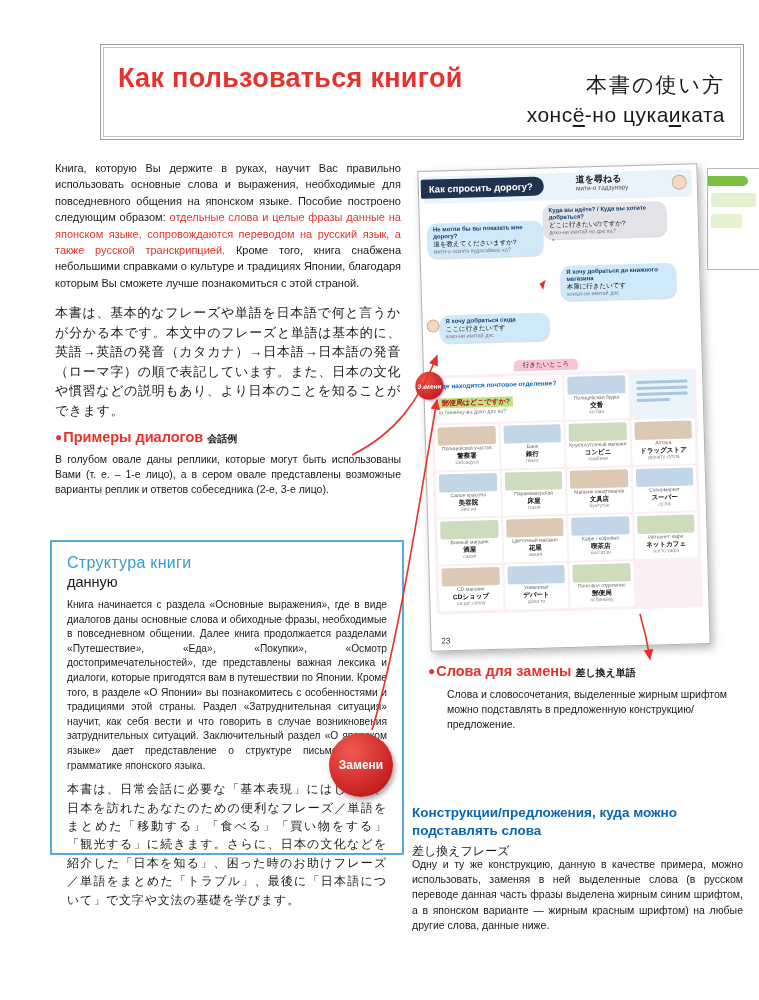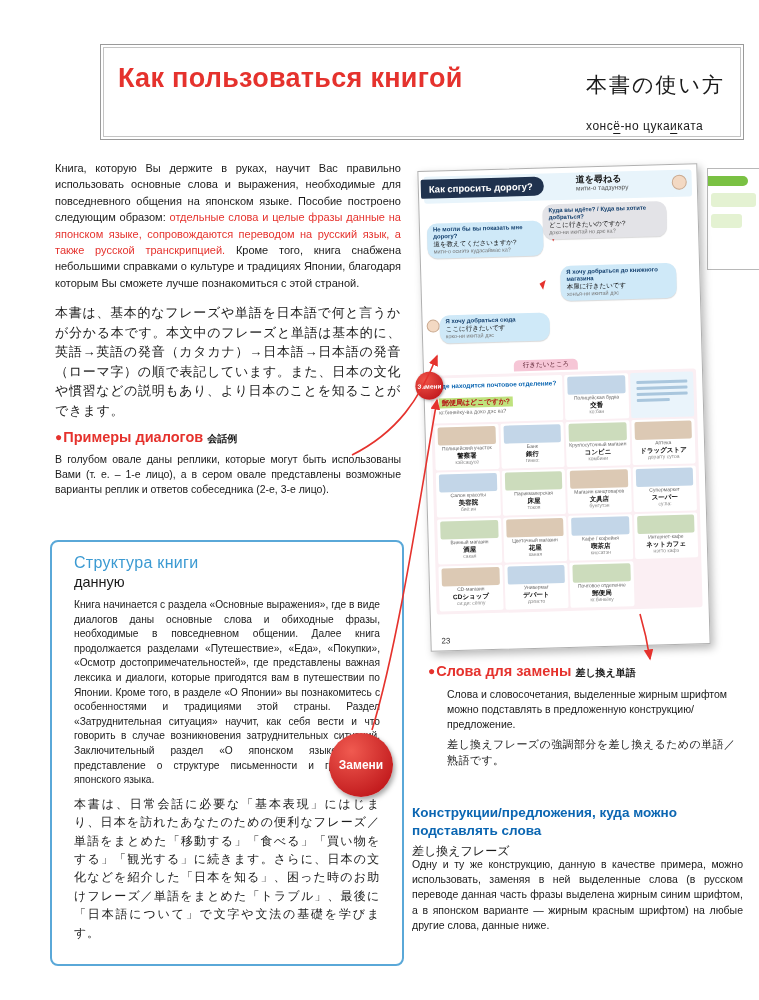--- a/index.html
+++ b/index.html
@@ -5,40 +5,40 @@
   *{margin:0;padding:0;box-sizing:border-box}
   html,body{width:759px;height:1000px}
   body{position:relative;background:#fff;font-family:"Liberation Sans","DejaVu Sans",sans-serif;color:#1a1a1a;overflow:hidden}
 
   .arrows{position:absolute;left:0;top:0;width:759px;height:1000px;z-index:3;pointer-events:none}
 
   
   .header-box{position:absolute;left:100px;top:44px;width:644px;height:96px;border:1px solid #9a9a9a;
     box-shadow:inset 0 0 0 2px #fff,inset 0 0 0 3px #c4c4c4;background:#fff;z-index:1}
   .header-title{position:absolute;left:17px;top:18px;font-size:27px;font-weight:bold;color:#e5322d;letter-spacing:.3px}
-  .header-jp-wrap{position:absolute;right:18px;top:26px;text-align:left}
+  .header-jp-wrap{position:absolute;right:18px;top:26px;text-align:right}
   .header-jp{font-size:21px;letter-spacing:2px}
-  .header-tr{font-size:12px;margin-top:20px;letter-spacing:.5px}
+  .header-tr{font-size:21px;margin-top:4px;letter-spacing:.5px}
   .u{text-decoration:underline;text-underline-offset:3px}
 
   
   .intro{position:absolute;left:55px;top:160px;width:346px;font-size:11px;line-height:16.4px;text-align:justify}
   .red{color:#e5322d}
   .jp-para{position:absolute;left:55px;top:303px;width:346px;font-size:13px;line-height:19.5px;text-align:justify;letter-spacing:.6px}
 
   .sec-heading{position:absolute;font-size:14.5px;font-weight:bold;white-space:nowrap}
   .sec-heading .bullet{color:#e5322d;font-size:12px;vertical-align:1px;margin-right:1px}
   .sec-heading .red-title{color:#e5322d}
   .sec-heading .jp-sub{font-weight:bold;font-size:10px;}
   .dlg{left:55px;top:429px}
   .dlg-text{position:absolute;left:55px;top:452px;width:346px}
   .dlg-text .ru{font-size:10.5px;line-height:15px;text-align:justify}
   .dlg-text .jp{font-size:11.5px;line-height:16.5px;margin-top:3px;letter-spacing:.5px;text-align:justify}
 
-  .structure-box{position:absolute;left:50px;top:540px;width:354px;height:426px;border:2px solid #5aa8d8;border-radius:8px;padding:12px 22px;background:#fff}
+  .structure-box{position:absolute;left:50px;top:540px;width:354px;height:315px;border:2px solid #5aa8d8;border-radius:0;padding:12px 15px;background:#fff}
   .sb-title-ru{color:#3b9ad2;font-size:16px;letter-spacing:.3px}
   .sb-title-jp{font-size:14.5px;margin:2px 0 8px}
   .sb-text-ru{font-size:10.2px;line-height:14.6px;text-align:justify}
   .sb-text-jp{font-size:12px;line-height:18.4px;margin-top:7px;text-align:justify;letter-spacing:.8px}
 
   
   .partial-page{position:absolute;left:707px;top:168px;width:52px;height:102px;background:#fff;border:1px solid #b8b8b8;border-right:none;z-index:1}
   .pp-banner{height:10px;width:40px;background:#7ac143;border-radius:0 5px 5px 0;margin-top:7px}
   .pp-row{height:14px;background:#e4f2d2;border-radius:3px;margin:7px 3px 0}
   .pp-row.short{width:60%}
@@ -322,20 +322,19 @@
 
   <div class="mp-pagenum">23</div>
 </div>
 
 <div class="sec-heading rep">
   <span class="bullet">●</span><span class="red-title">Слова для замены</span>
   <span class="jp-sub">差し換え単語</span>
 </div>
 <div class="rep-text">
   <div class="ru">Слова и словосочетания, выделенные жирным шрифтом можно подставлять в предложенную конструкцию/предложение.</div>
-  <div class="jp">差し換えフレーズの強調部分を差し換えるための単語／熟語です。</div>
 </div>
 
 <div class="zamieni-badge">Замени</div>
 
 <div class="constructions-title">Конструкции/предложения, куда можно подставлять слова</div>
 <div class="constructions-sub">差し換えフレーズ</div>
 <div class="constructions-text">Одну и ту же конструкцию, данную в качестве примера, можно использовать, заменяя в ней выделенные слова (в русском переводе данная часть фразы выделена жирным синим шрифтом, а в японском варианте — жирным красным шрифтом) на любые другие слова, данные ниже.</div>
 
 </body></html>

